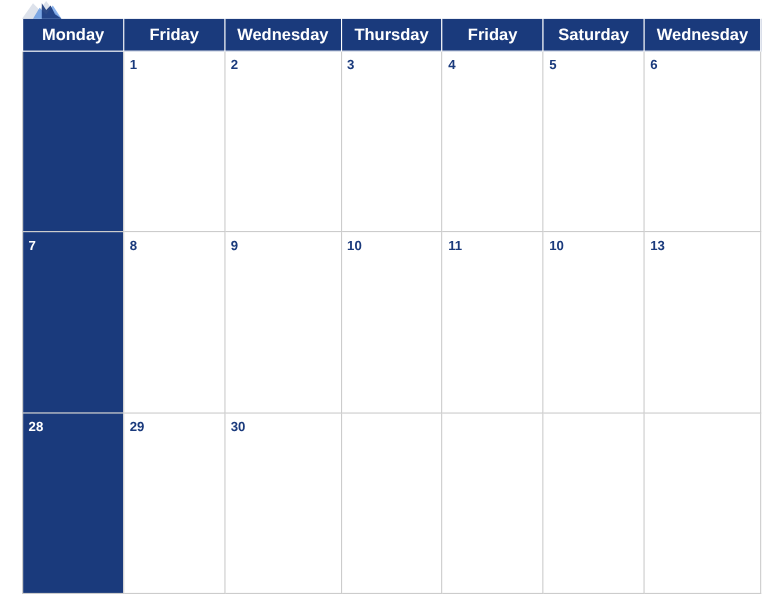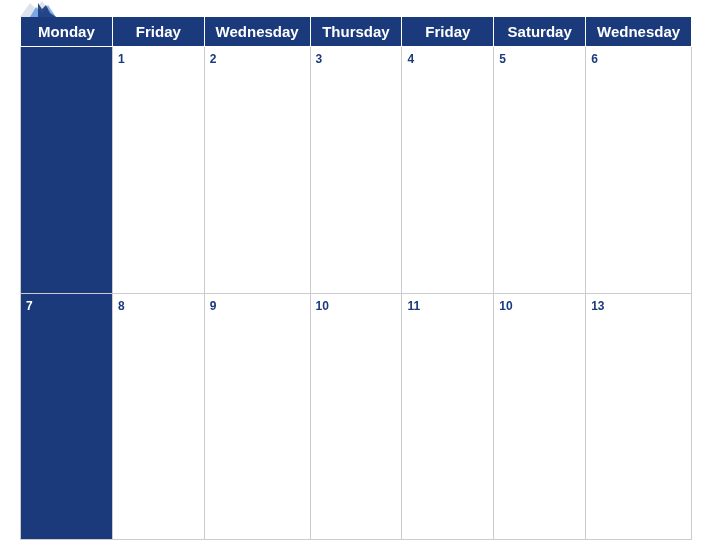--- a/index.html
+++ b/index.html
@@ -133,14 +133,23 @@
       </tr>
       <tr>
         <td class="blue-bg"><span class="day-num">7</span></td>
         <td><span class="day-num">8</span></td>
         <td><span class="day-num">9</span></td>
         <td><span class="day-num">10</span></td>
         <td><span class="day-num">11</span></td>
         <td><span class="day-num">10</span></td>
         <td><span class="day-num">13</span></td>
       </tr>
+      <tr>
+        <td class="blue-bg"><span class="day-num">28</span></td>
+        <td><span class="day-num">29</span></td>
+        <td><span class="day-num">30</span></td>
+        <td></td>
+        <td></td>
+        <td></td>
+        <td></td>
+      </tr>
     </tbody>
 </table>
 
 </body></html>

